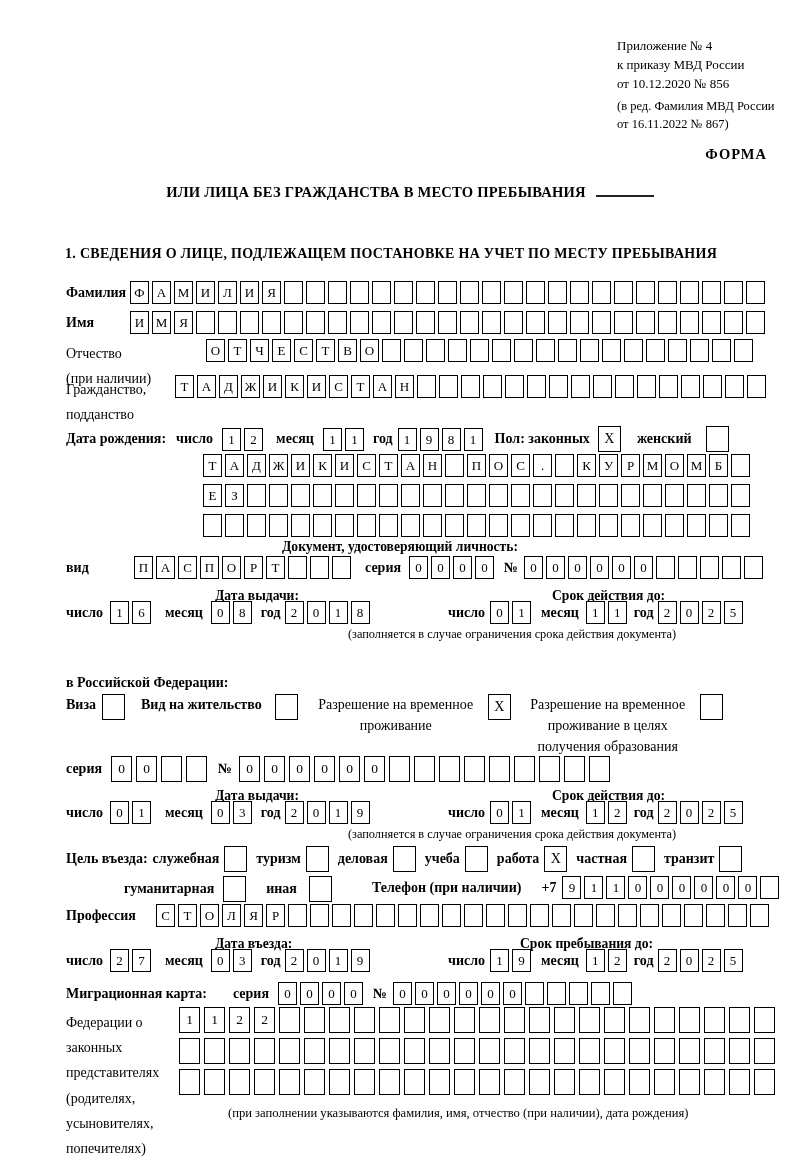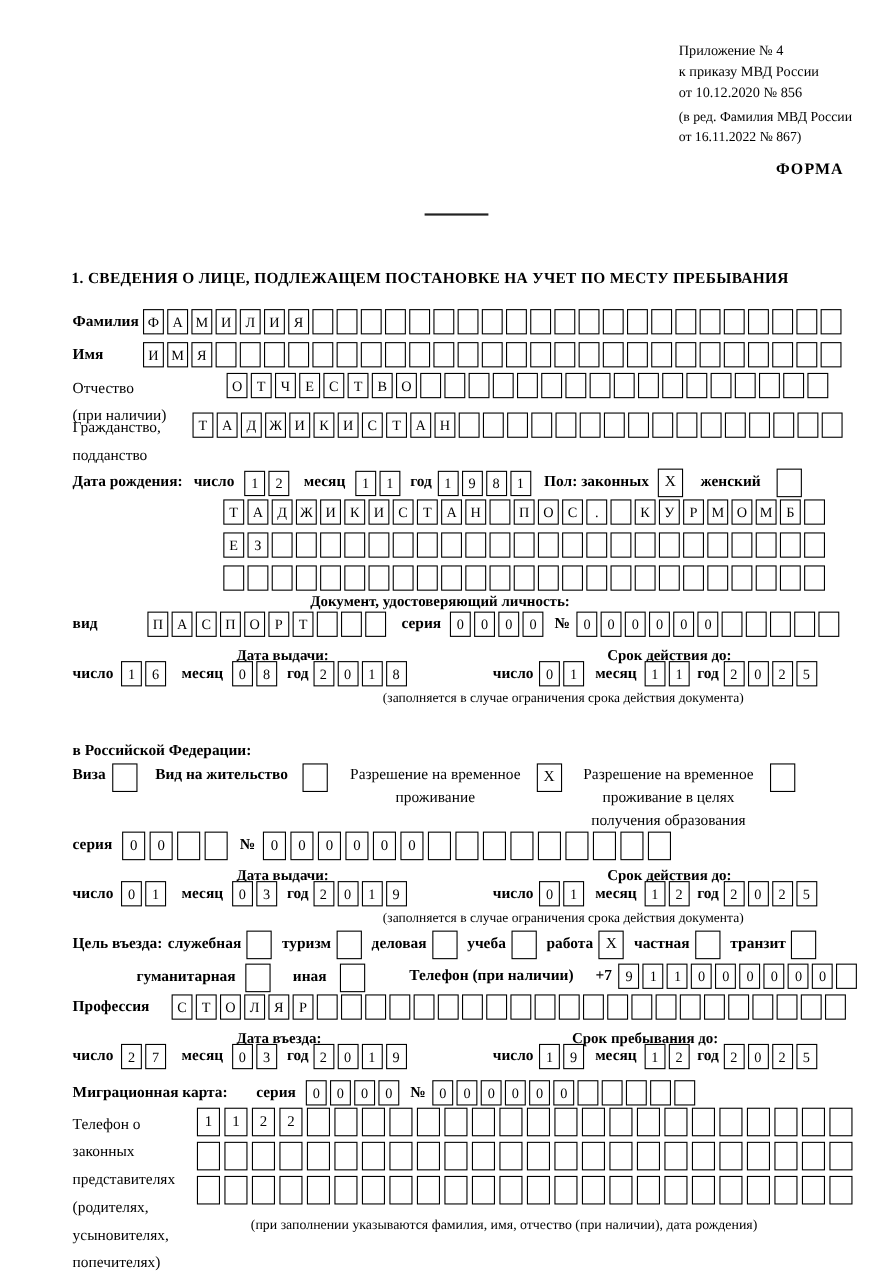--- a/index.html
+++ b/index.html
@@ -47,21 +47,21 @@
     <div>Приложение № 4</div>
     <div>к приказу МВД России</div>
     <div>от 10.12.2020 № 856</div>
     <div class="hdr2" style="margin-top:4px;">(в ред. Фамилия МВД России</div>
     <div class="hdr2">от 16.11.2022 № 867)</div>
   </div>
 
   <div class="abs b" style="top:146px; right:33px; font-size:14.5px; letter-spacing:1px;">ФОРМА</div>
 
   <div class="abs title" style="top:181px; left:40px; width:740px;">
-    <div><span class="rule"></span></div>
+    <div><span>ИЛИ ЛИЦА БЕЗ ГРАЖДАНСТВА В МЕСТО ПРЕБЫВАНИЯ</span><span class="rule"></span></div>
   </div>
 
   <div class="abs subhead" style="top:246px; left:65px; font-size:14px; letter-spacing:.3px;">1. СВЕДЕНИЯ О ЛИЦЕ, ПОДЛЕЖАЩЕМ ПОСТАНОВКЕ НА УЧЕТ ПО МЕСТУ ПРЕБЫВАНИЯ</div>
 
   <div class="abs frow" style="top:281px; left:66px;">
     <span class="lbl" style="width:64px; flex:none;">Фамилия</span>
     <span class="cells">
         <span class="cell">Ф</span>
         <span class="cell">А</span>
         <span class="cell">М</span>
@@ -611,21 +611,21 @@
         <span class="cell">0</span>
         <span class="cell"></span>
         <span class="cell"></span>
         <span class="cell"></span>
         <span class="cell"></span>
         <span class="cell"></span>
       </span>
   </div>
 
   <div class="abs stack" style="top:1010px; left:66px;">
-    <div>Телефон о</div>
+    <div>Федерации о</div>
     <div>законных</div>
     <div>представителях</div>
     <div>(родителях,</div>
     <div>усыновителях,</div>
     <div>попечителях)</div>
   </div>
   <span class="abs cells lg" style="top:1007px; left:179px;">
       <span class="cell">1</span>
       <span class="cell">1</span>
       <span class="cell">2</span>

